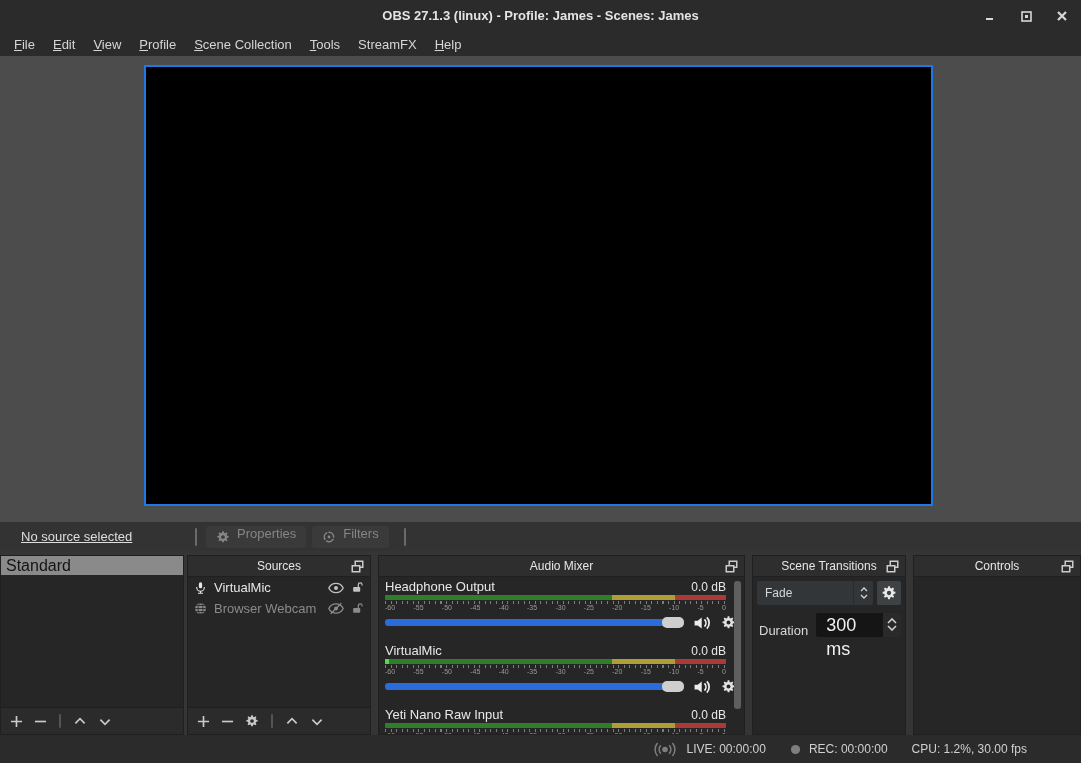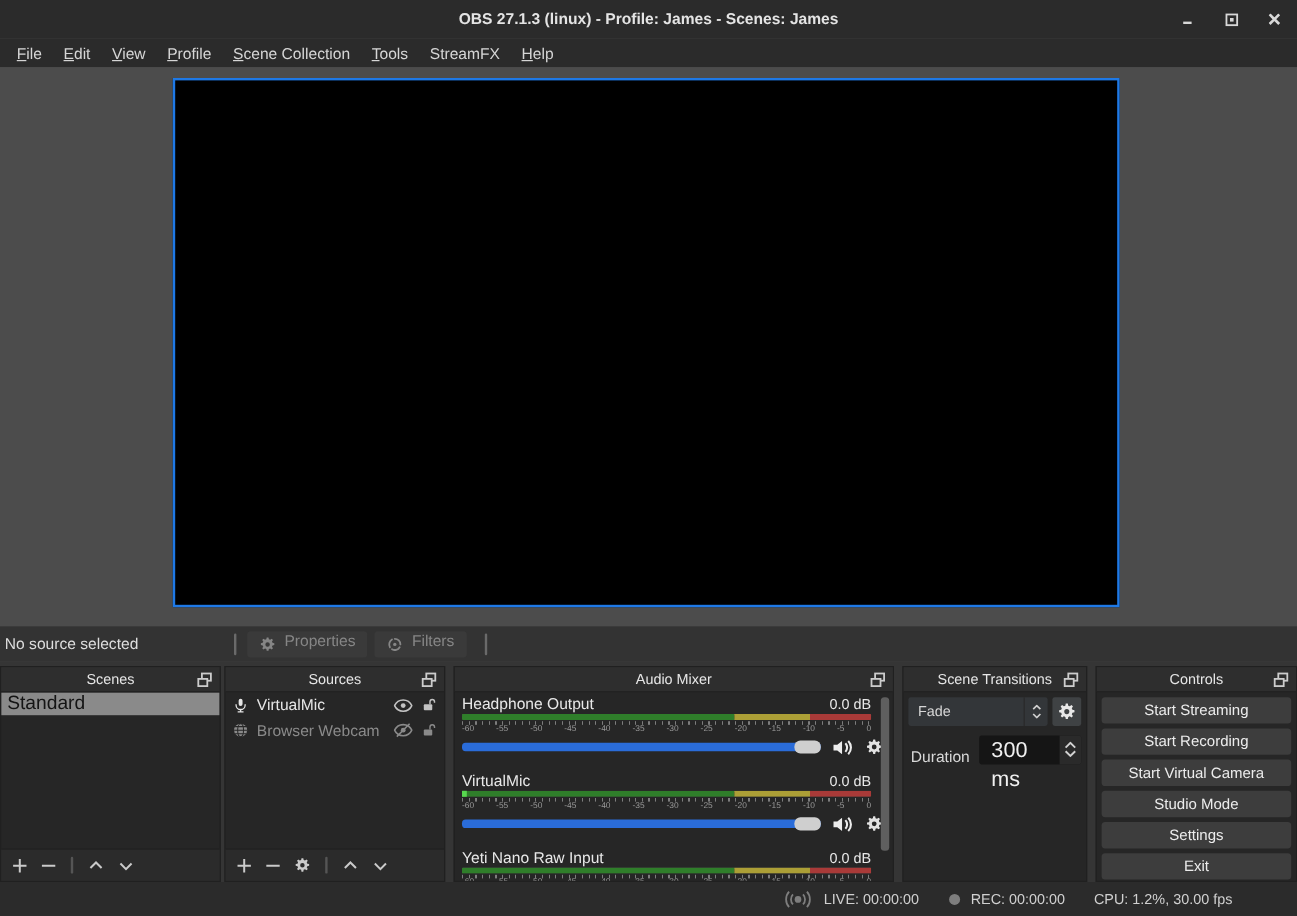--- a/index.html
+++ b/index.html
@@ -26,21 +26,21 @@
   .menu-item.mn::first-letter { text-decoration:underline; }
 
   
   .workspace { position:absolute; left:0; top:56px; width:1081px; height:466px; background:#4c4c4c; }
   .preview { position:absolute; left:144px; top:9px; width:789px; height:441px;
              background:#000; border:2px solid #1e79e6; }
 
   
   .srctoolbar { position:absolute; left:0; top:522px; width:1081px; height:29px; background:#333333;
                 display:flex; align-items:center; }
-  .src-status { width:186px; padding-left:4px; font-size:13px; color:#dedede; }
+  .src-status { width:186px; padding-left:21px; font-size:13px; color:#dedede;text-decoration:underline; }
   .vsep { width:2px; height:18px; background:#6a6a6a; border-radius:1px; margin:0 9px; }
   .tb-btn { display:flex; gap:7px; height:22px; padding:0 10px; margin-right:6px;
             background:#3a3a3a; border-radius:3px; color:#868686; font-size:13px; }
 
   
   .docks { position:absolute; left:0; top:551px; width:1081px; height:184px; background:#353535; }
   .panel { position:absolute; top:4px; height:180px; background:#262626; border:1px solid #202020;
            display:flex; flex-direction:column; }
   .panel-header { position:relative; height:21px; flex:none; background:#2e2e2e; border-bottom:1px solid #202020; }
   .panel-title { position:absolute; left:0; right:0; top:0; height:21px; line-height:21px;
@@ -183,29 +183,20 @@
           </svg>
       </span>
       <span>Filters</span>
     </div>
     <div class="vsep"></div>
   </div>
 
   <div class="docks">
 
     <div class="panel panel-scenes">
-      <div class="panel-header">
-        <div class="panel-title">Scenes</div>
-        <span class="popout ic">
-          <svg width="15" height="15" viewBox="0 0 20 20">
-              <rect x="7" y="3" width="10" height="8" fill="none" stroke="currentColor" stroke-width="2"></rect>
-              <rect x="3" y="9" width="10" height="8" fill="#2e2e2e" stroke="currentColor" stroke-width="2"></rect>
-            </svg>
-        </span>
-      </div>
       <div class="panel-body">
         <div class="scene-item selected">Standard</div>
       </div>
       <div class="panel-toolbar">
         <span class="ic">
           <svg width="13" height="13" viewBox="0 0 14 14">
               <path d="M7 1v12M1 7h12" stroke="currentColor" stroke-width="1.8"></path>
             </svg>
         </span>
         <span class="ic">
@@ -508,28 +499,20 @@
     <div class="panel panel-controls">
       <div class="panel-header">
         <div class="panel-title">Controls</div>
         <span class="popout ic">
           <svg width="15" height="15" viewBox="0 0 20 20">
               <rect x="7" y="3" width="10" height="8" fill="none" stroke="currentColor" stroke-width="2"></rect>
               <rect x="3" y="9" width="10" height="8" fill="#2e2e2e" stroke="currentColor" stroke-width="2"></rect>
             </svg>
         </span>
       </div>
-      <div class="panel-body controls-body">
-        <div class="ctl-btn">Start Streaming</div>
-        <div class="ctl-btn">Start Recording</div>
-        <div class="ctl-btn">Start Virtual Camera</div>
-        <div class="ctl-btn">Studio Mode</div>
-        <div class="ctl-btn">Settings</div>
-        <div class="ctl-btn">Exit</div>
-      </div>
     </div>
 
   </div>
 
   <div class="statusbar">
     <div class="sb-group">
       <span class="ic sb-icon">
         <svg width="26" height="15" viewBox="0 0 28 16">
             <circle cx="14" cy="8" r="3" fill="currentColor"></circle>
             <g fill="none" stroke="currentColor" stroke-width="1.6">

